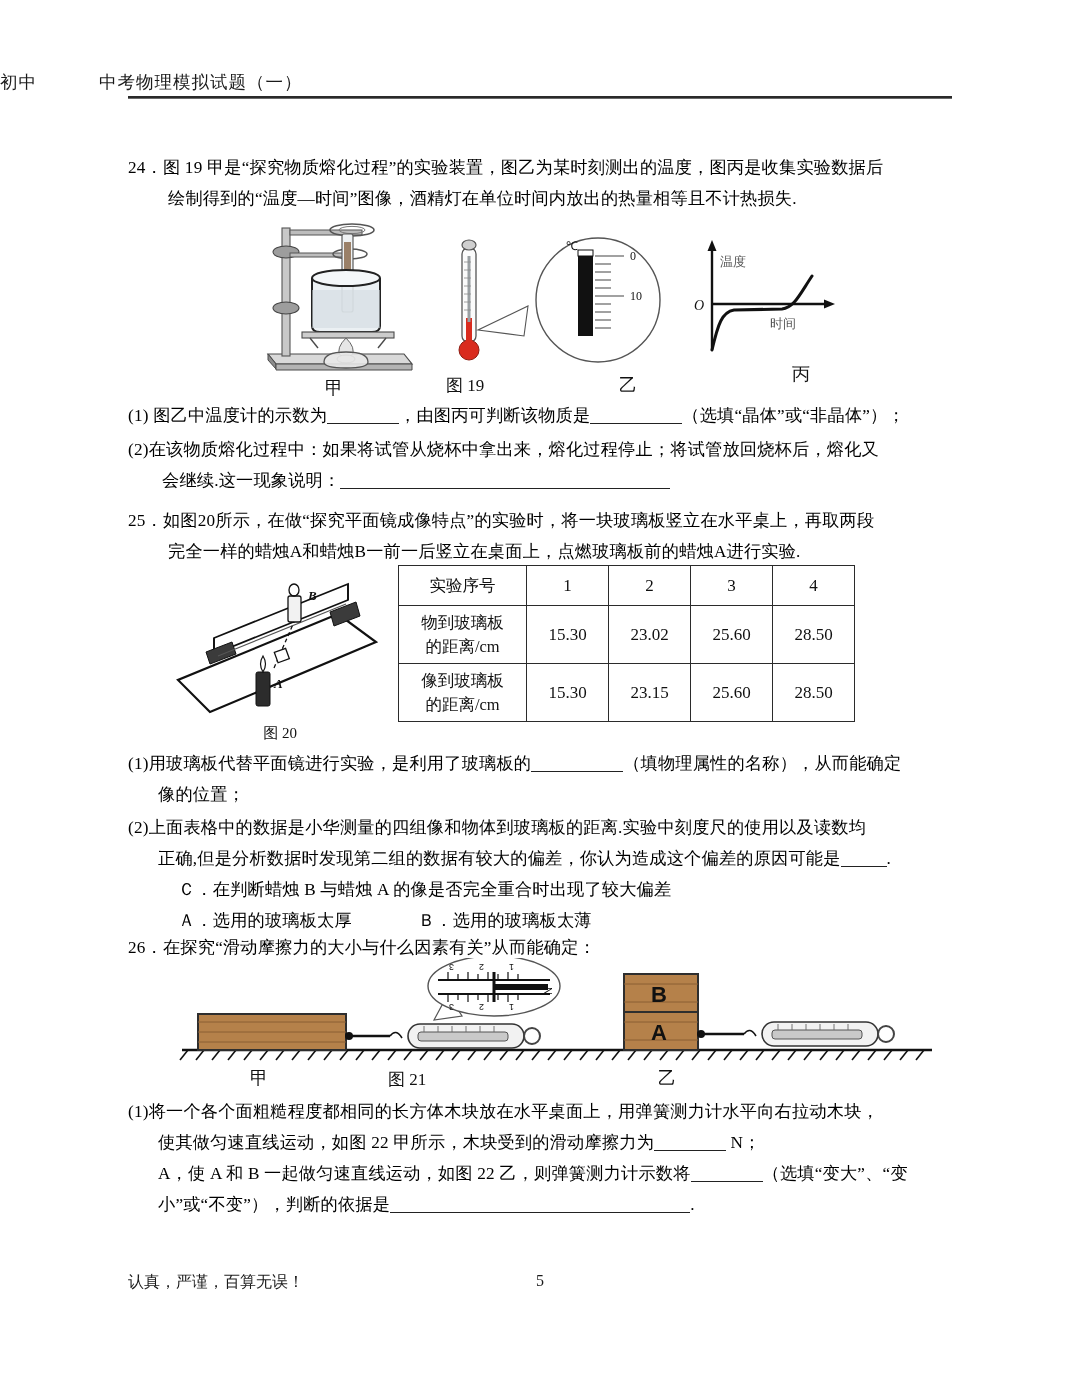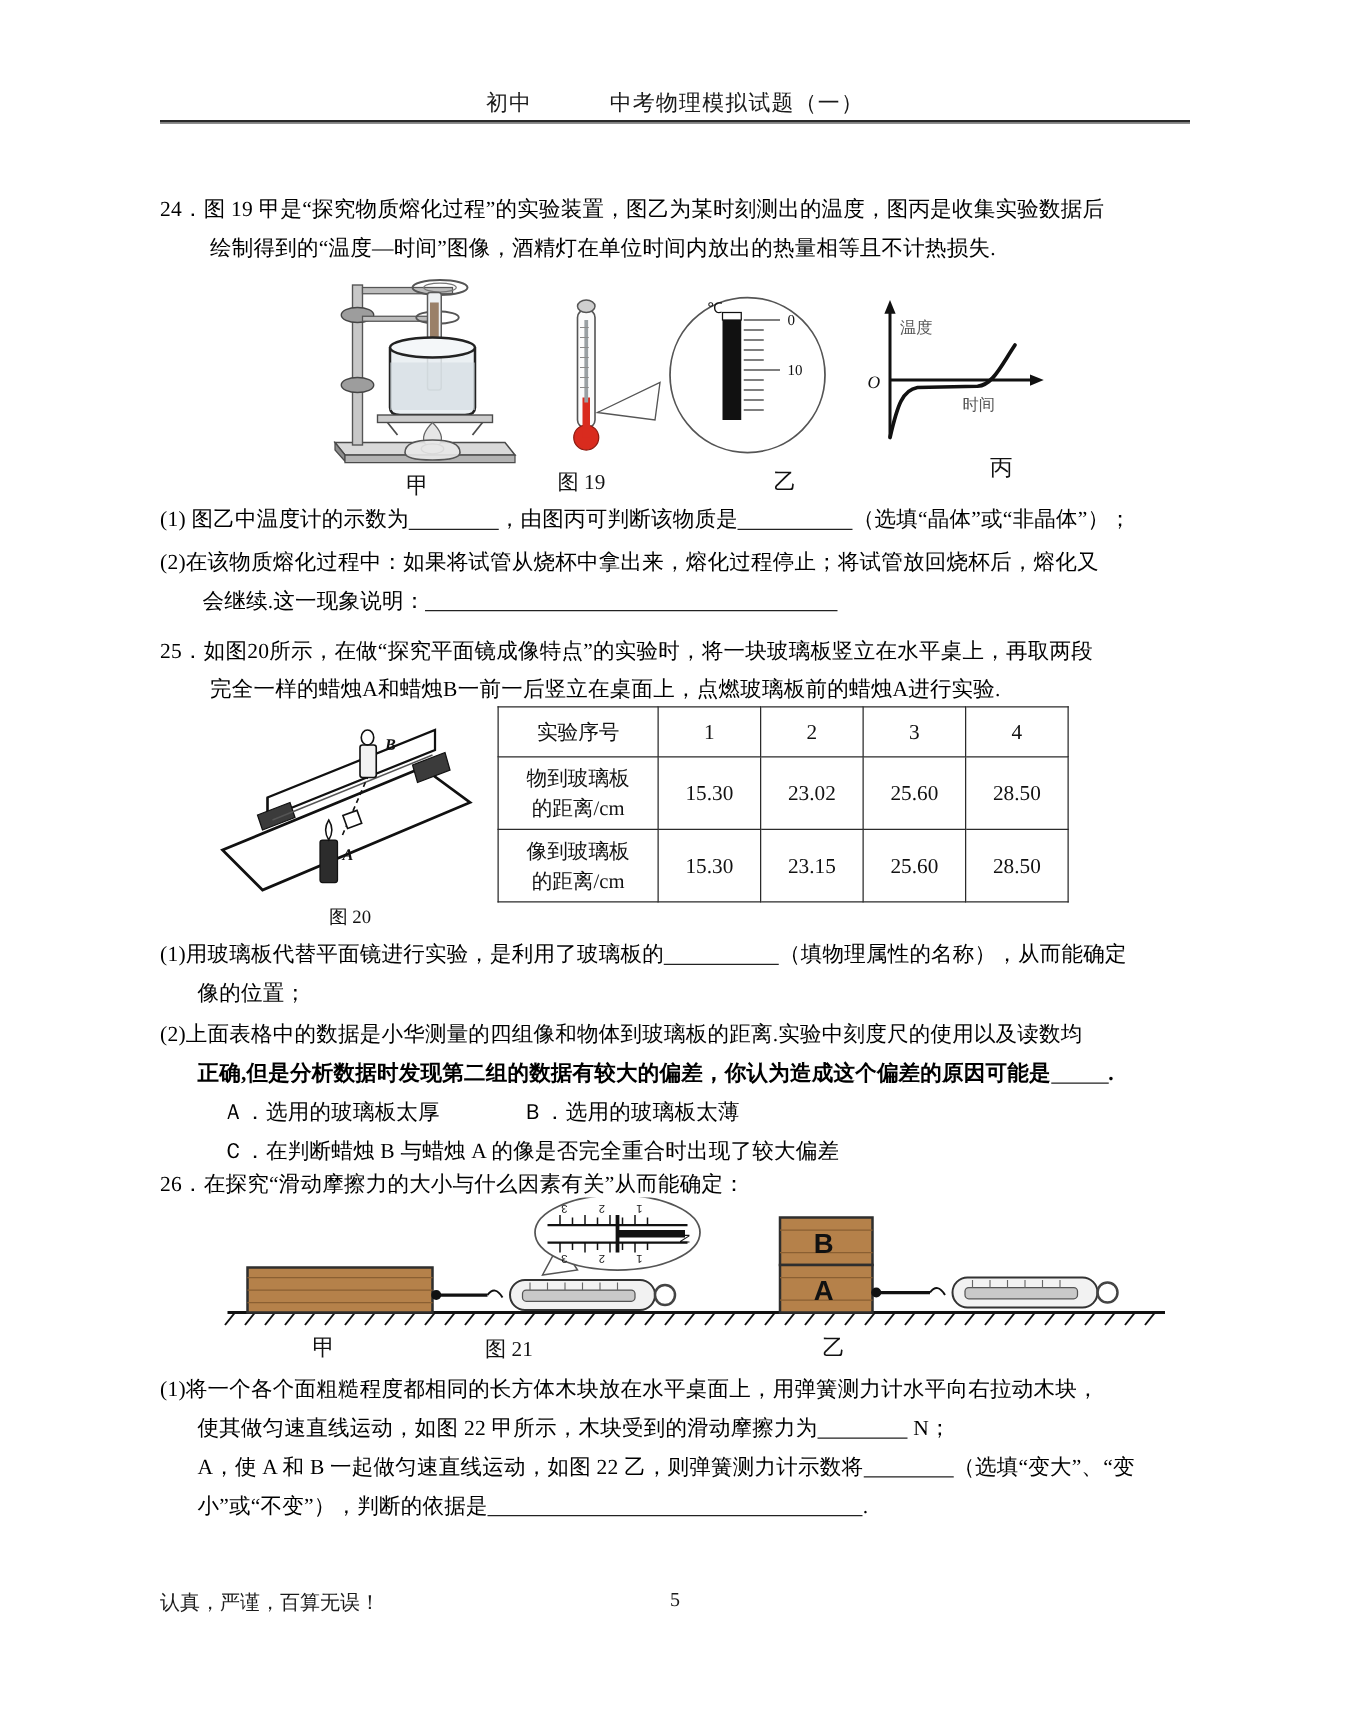--- a/index.html
+++ b/index.html
@@ -12,21 +12,20 @@
     color: #1b1b1b;
     position: relative;
     overflow: hidden;
   }
   .page { position: relative; width: 1080px; height: 1388px; padding: 0; }
 
   
   .header {
     position: absolute;
     top: 70px; left: 0; width: 1080px;
-    text-align: center;
   }
   .header-line {
     font-size: 17.5px;
     letter-spacing: 1px;
     color: #1a1a1a;
     display: inline-block;
   }
   .header-sub { display: inline-block; margin-left: 58px; }
   .header-rule {
     position: absolute;
@@ -293,30 +292,30 @@
     <div>
       <span>(1)</span><span>用玻璃板代替平面镜进行实验，是利用了玻璃板的</span><span class="blank-m"></span><span>（填物理属性的名称），从而能确定</span>
     </div>
     <div style="padding-left:30px;"><span>像的位置；</span></div>
   </div>
 
   <div class="body-text" style="left:128px; top:812px; width:855px;">
     <div class="hang" style="padding-left:30px; text-indent:-30px;">
       <span>(2)</span><span>上面表格中的数据是小华测量的四组像和物体到玻璃板的距离.实验中刻度尺的使用以及读数均</span>
     </div>
-    <div style="padding-left:30px;font-weight:bold;">
+    <div style="padding-left:30px;">
       <span>正确,但是分析数据时发现第二组的数据有较大的偏差，你认为造成这个偏差的原因可能是</span><span class="blank-xs"></span><span>.</span>
     </div>
   </div>
 
   <div class="body-text" style="left:178px; top:874px; width:800px;">
+    <div><span>Ｃ．在判断蜡烛 B 与蜡烛 A 的像是否完全重合时出现了较大偏差</span></div>
     <div>
       <span>Ａ．选用的玻璃板太厚</span><span style="display:inline-block; width:66px;"></span><span>Ｂ．选用的玻璃板太薄</span>
     </div>
-    <div><span>Ｃ．在判断蜡烛 B 与蜡烛 A 的像是否完全重合时出现了较大偏差</span></div>
   </div>
 
   <div class="body-text" style="left:128px; top:932px; width:840px;">
     <span>26．</span><span>在探究“滑动摩擦力的大小与什么因素有关”从而能确定：</span>
   </div>
 
   <div style="position:absolute; left:172px; top:958px; width:790px; height:130px;">
     <svg width="790" height="108" viewBox="0 0 790 108">
 
       <line x1="10" y1="92" x2="760" y2="92" stroke="#111" stroke-width="2.4"></line>

